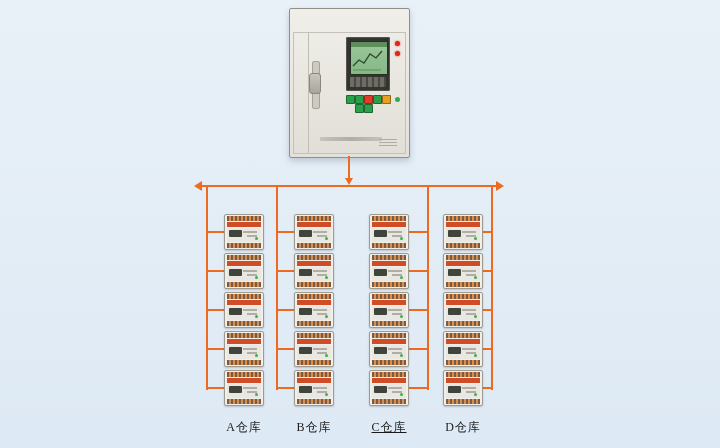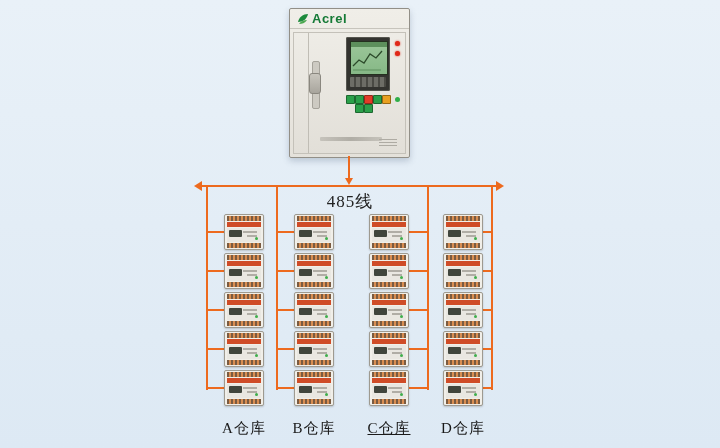--- a/index.html
+++ b/index.html
@@ -98,36 +98,29 @@
   .d-band{position:absolute;left:2px;right:2px;top:7px;height:5px;background:#cf4c27;}
   .d-mid{position:absolute;left:2px;right:2px;top:13px;bottom:7px;background:#e9e7e1;}
   .d-scr{position:absolute;left:2px;top:2px;width:13px;height:7px;background:#40453c;border-radius:1px;}
   .d-l1,.d-l2{position:absolute;right:4px;height:2px;background:#b0ada5;}
   .d-l1{top:3px;width:14px;} .d-l2{top:7px;width:10px;}
   .d-led{position:absolute;right:3px;bottom:2px;width:3px;height:3px;background:#3fae4c;border-radius:50%;}
 
   .wh-label{
     position:absolute;top:419px;width:64px;text-align:center;
     font-family:"Liberation Serif",serif;
-    font-size:15px;color:#1a1a1a;letter-spacing:1px;
+    font-size:12px;color:#1a1a1a;letter-spacing:1px;
   }
 </style>
 </head>
 <body>
 
 <div id="stage">
 
   <div class="abs cabinet">
-    <div class="cab-top">
-      <svg width="12" height="12" viewBox="0 0 12 12">
-        <path d="M1 9 C2 4 6 1 11 1 C10 6 6 9 1 9 Z" fill="#1d8a3c"></path>
-        <path d="M2 11 C4 8 7 7 10 7 C8 10 5 11 2 11 Z" fill="#4aa84f"></path>
-      </svg>
-      <span class="brand">Acrel</span>
-    </div>
     <div class="door">
       <div class="hinge-seam"></div>
       <div class="slot"></div>
       <div class="handle"></div>
 
       <div class="bezel">
         <div class="lcd">
           <svg width="36" height="32" viewBox="0 0 36 32">
             <rect x="0" y="0" width="36" height="5" fill="#5d8f5c"></rect>
             <polyline points="2,24 8,18 13,21 19,12 25,16 31,9" fill="none" stroke="#2c4a2a" stroke-width="1.3"></polyline>
@@ -160,21 +153,20 @@
     </div>
   </div>
 
   <div class="wire" style="left:348px;top:156px;width:2px;height:22px;"></div>
   <div class="arrow down" style="left:345px;top:178px;"></div>
 
   <div class="wire" style="left:202px;top:185px;width:294px;height:2px;"></div>
   <div class="arrow left" style="left:194px;top:181px;"></div>
   <div class="arrow right" style="left:496px;top:181px;"></div>
 
-  <div class="abs bus-label">485线</div>
 
   <div id="wiring">
       <div class="wire" style="left: 206px; top: 186px; width: 2px; height: 204px;"></div>
       <div class="wire" style="left: 206px; top: 231px; width: 18px; height: 2px;"></div>
       <div class="wire" style="left: 206px; top: 270px; width: 18px; height: 2px;"></div>
       <div class="wire" style="left: 206px; top: 309px; width: 18px; height: 2px;"></div>
       <div class="wire" style="left: 206px; top: 348px; width: 18px; height: 2px;"></div>
       <div class="wire" style="left: 206px; top: 387px; width: 18px; height: 2px;"></div>
       <div class="wire" style="left: 276px; top: 186px; width: 2px; height: 204px;"></div>
       <div class="wire" style="left: 276px; top: 231px; width: 18px; height: 2px;"></div>

